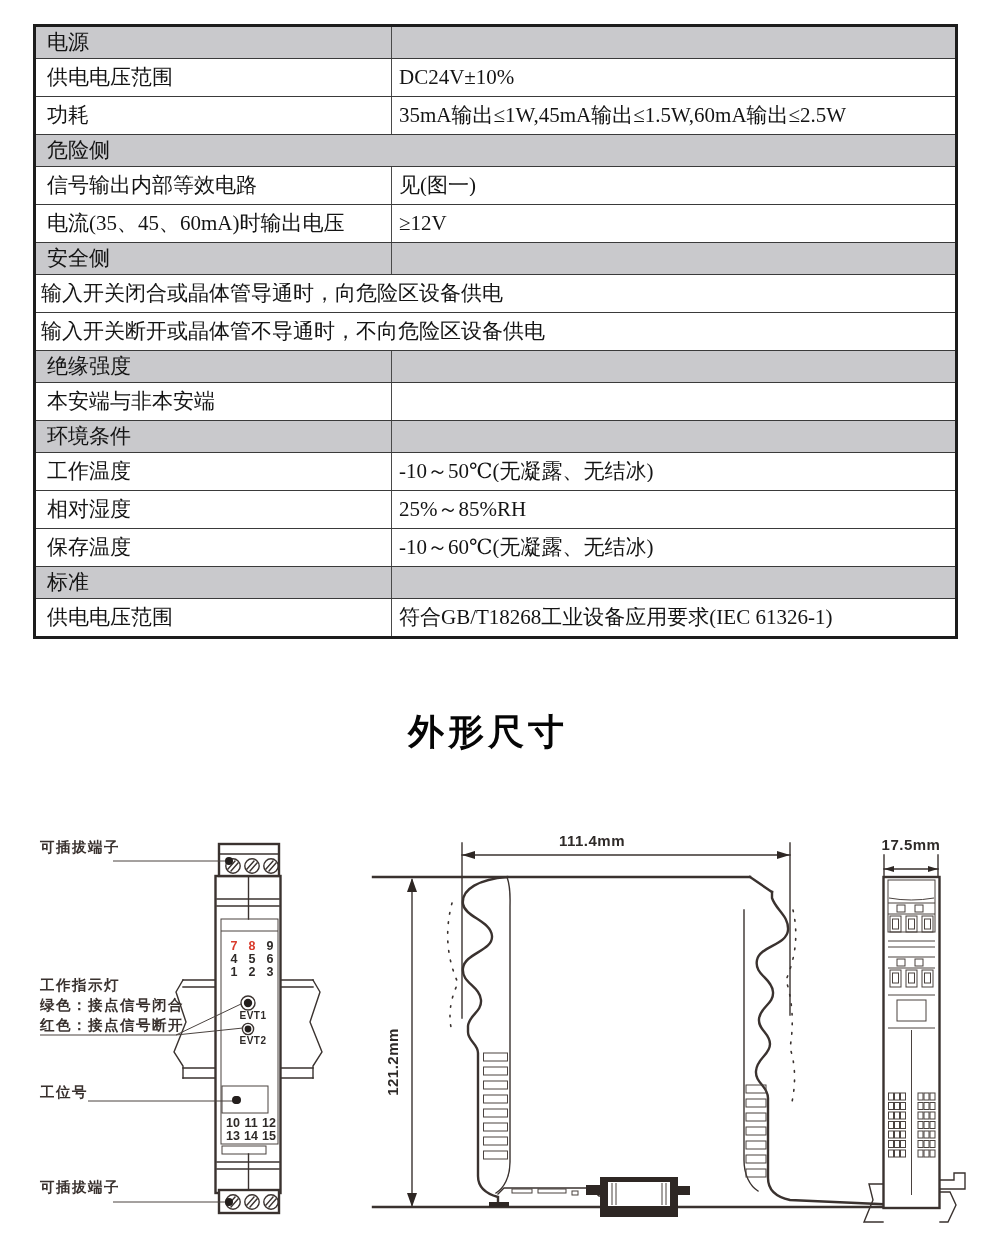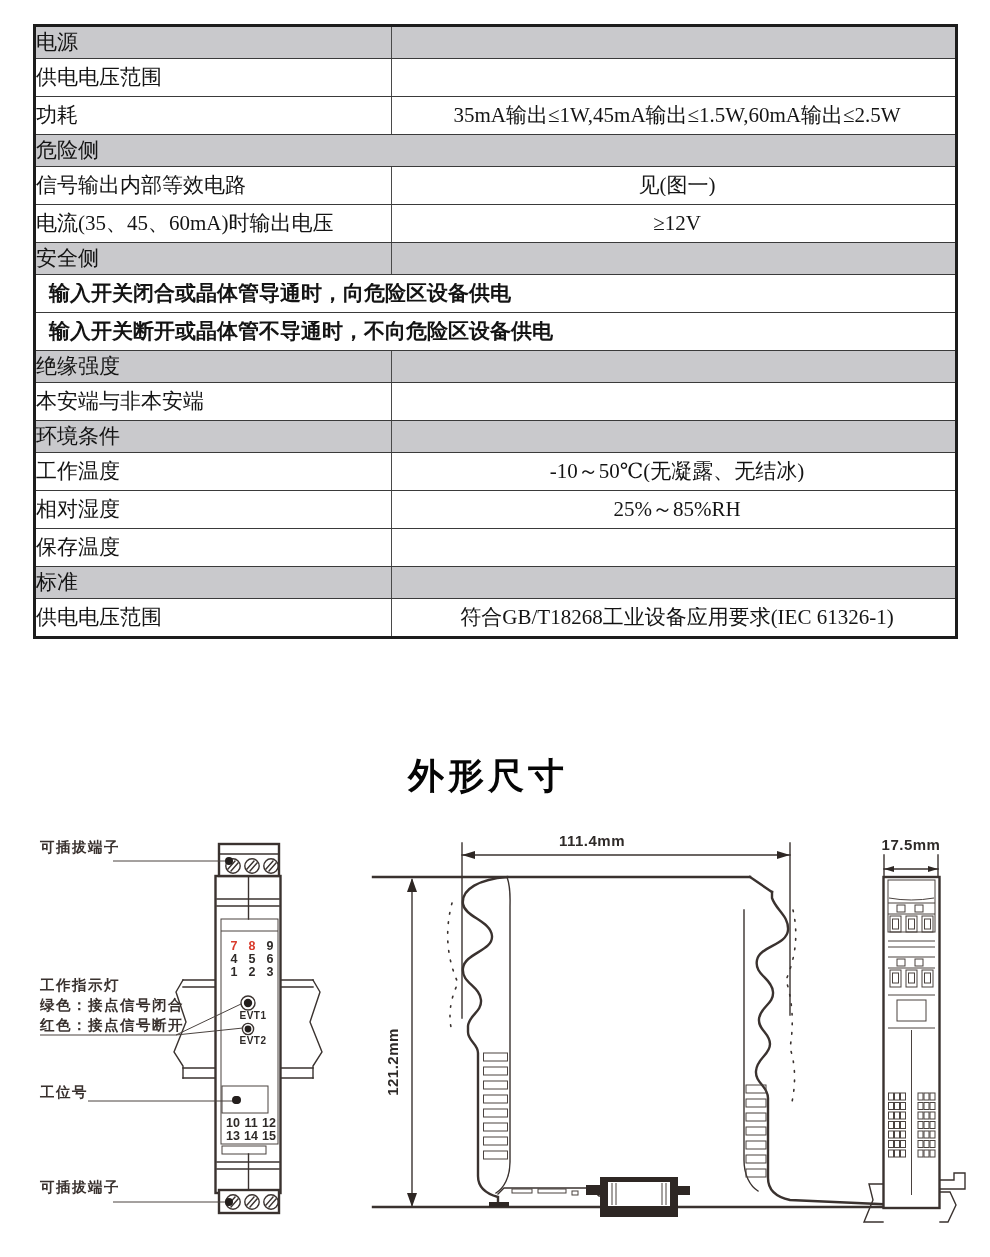--- a/index.html
+++ b/index.html
@@ -7,30 +7,30 @@
     width:990px;height:1257px;position:relative;background:#ffffff;
     font-family:"Liberation Serif","DejaVu Serif",serif;
     color:#141414;overflow:hidden;
   }
   
   .spec-table{
     position:absolute;left:33px;top:24px;width:919px;
     border:3px solid #1c1c1c;background:#fff;
   }
   .row{display:flex;align-items:center;height:37px;}
-  .row + .row{border-top:1.5px solid #3a3a3a;text-align:center;}
+  .row + .row{border-top:1.5px solid #3a3a3a;}
   .row.section{height:31px;background:#c9c9cc;}
   .cell{font-size:21px;line-height:1;white-space:nowrap;overflow:hidden;}
-  .cell.label{width:356px;padding-left:0;box-sizing:border-box;align-self:stretch;display:flex;align-items:center;}
+  .cell.label{width:356px;padding-left:11px;box-sizing:border-box;align-self:stretch;display:flex;align-items:center;}
   .row.divided .cell.label{border-right:1.5px solid #4a4a4a;}
   .cell.value{flex:1;padding-left:7px;}
-  .cell.full{padding-left:13px;font-weight:bold;}
+  .cell.full{padding-left:5px;}
   
   .dim-title{
-    position:absolute;left:0;top:752px;width:976px;margin:0;text-align:center;
+    position:absolute;left:0;top:708px;width:976px;margin:0;text-align:center;
     font-family:"Liberation Sans","DejaVu Sans",sans-serif;
     font-size:36px;font-weight:bold;letter-spacing:4px;color:#050505;
   }
   
   svg.drawings{position:absolute;left:0;top:818px;}
   .ln{stroke:#3a322f;fill:none;stroke-width:1.4;stroke-linecap:square;}
   .ln2{stroke:#3a322f;fill:none;stroke-width:2.4;stroke-linecap:square;}
   .lnthin{stroke:#4a423f;fill:none;stroke-width:1;}
   .wfill{fill:#ffffff;}
   .blk{fill:#2e2724;stroke:none;}
@@ -46,20 +46,21 @@
 </head>
 <body>
 
 <div class="spec-table">
   <div class="row section divided">
       <div class="cell label">电源</div>
       <div class="cell value"></div>
     </div>
   <div class="row divided">
       <div class="cell label">供电电压范围</div>
+      <div class="cell value">DC24V±10%</div>
     </div>
   <div class="row divided">
       <div class="cell label">功耗</div>
       <div class="cell value">35mA输出≤1W,45mA输出≤1.5W,60mA输出≤2.5W</div>
     </div>
   <div class="row section">
       <div class="cell label">危险侧</div>
       <div class="cell value"></div>
     </div>
   <div class="row divided">
@@ -94,20 +95,21 @@
   <div class="row divided">
       <div class="cell label">工作温度</div>
       <div class="cell value">-10～50℃(无凝露、无结冰)</div>
     </div>
   <div class="row divided">
       <div class="cell label">相对湿度</div>
       <div class="cell value">25%～85%RH</div>
     </div>
   <div class="row divided">
       <div class="cell label">保存温度</div>
+      <div class="cell value">-10～60℃(无凝露、无结冰)</div>
     </div>
   <div class="row section divided">
       <div class="cell label">标准</div>
       <div class="cell value"></div>
     </div>
   <div class="row divided">
       <div class="cell label">供电电压范围</div>
       <div class="cell value">符合GB/T18268工业设备应用要求(IEC 61326-1)</div>
     </div>
 </div>

